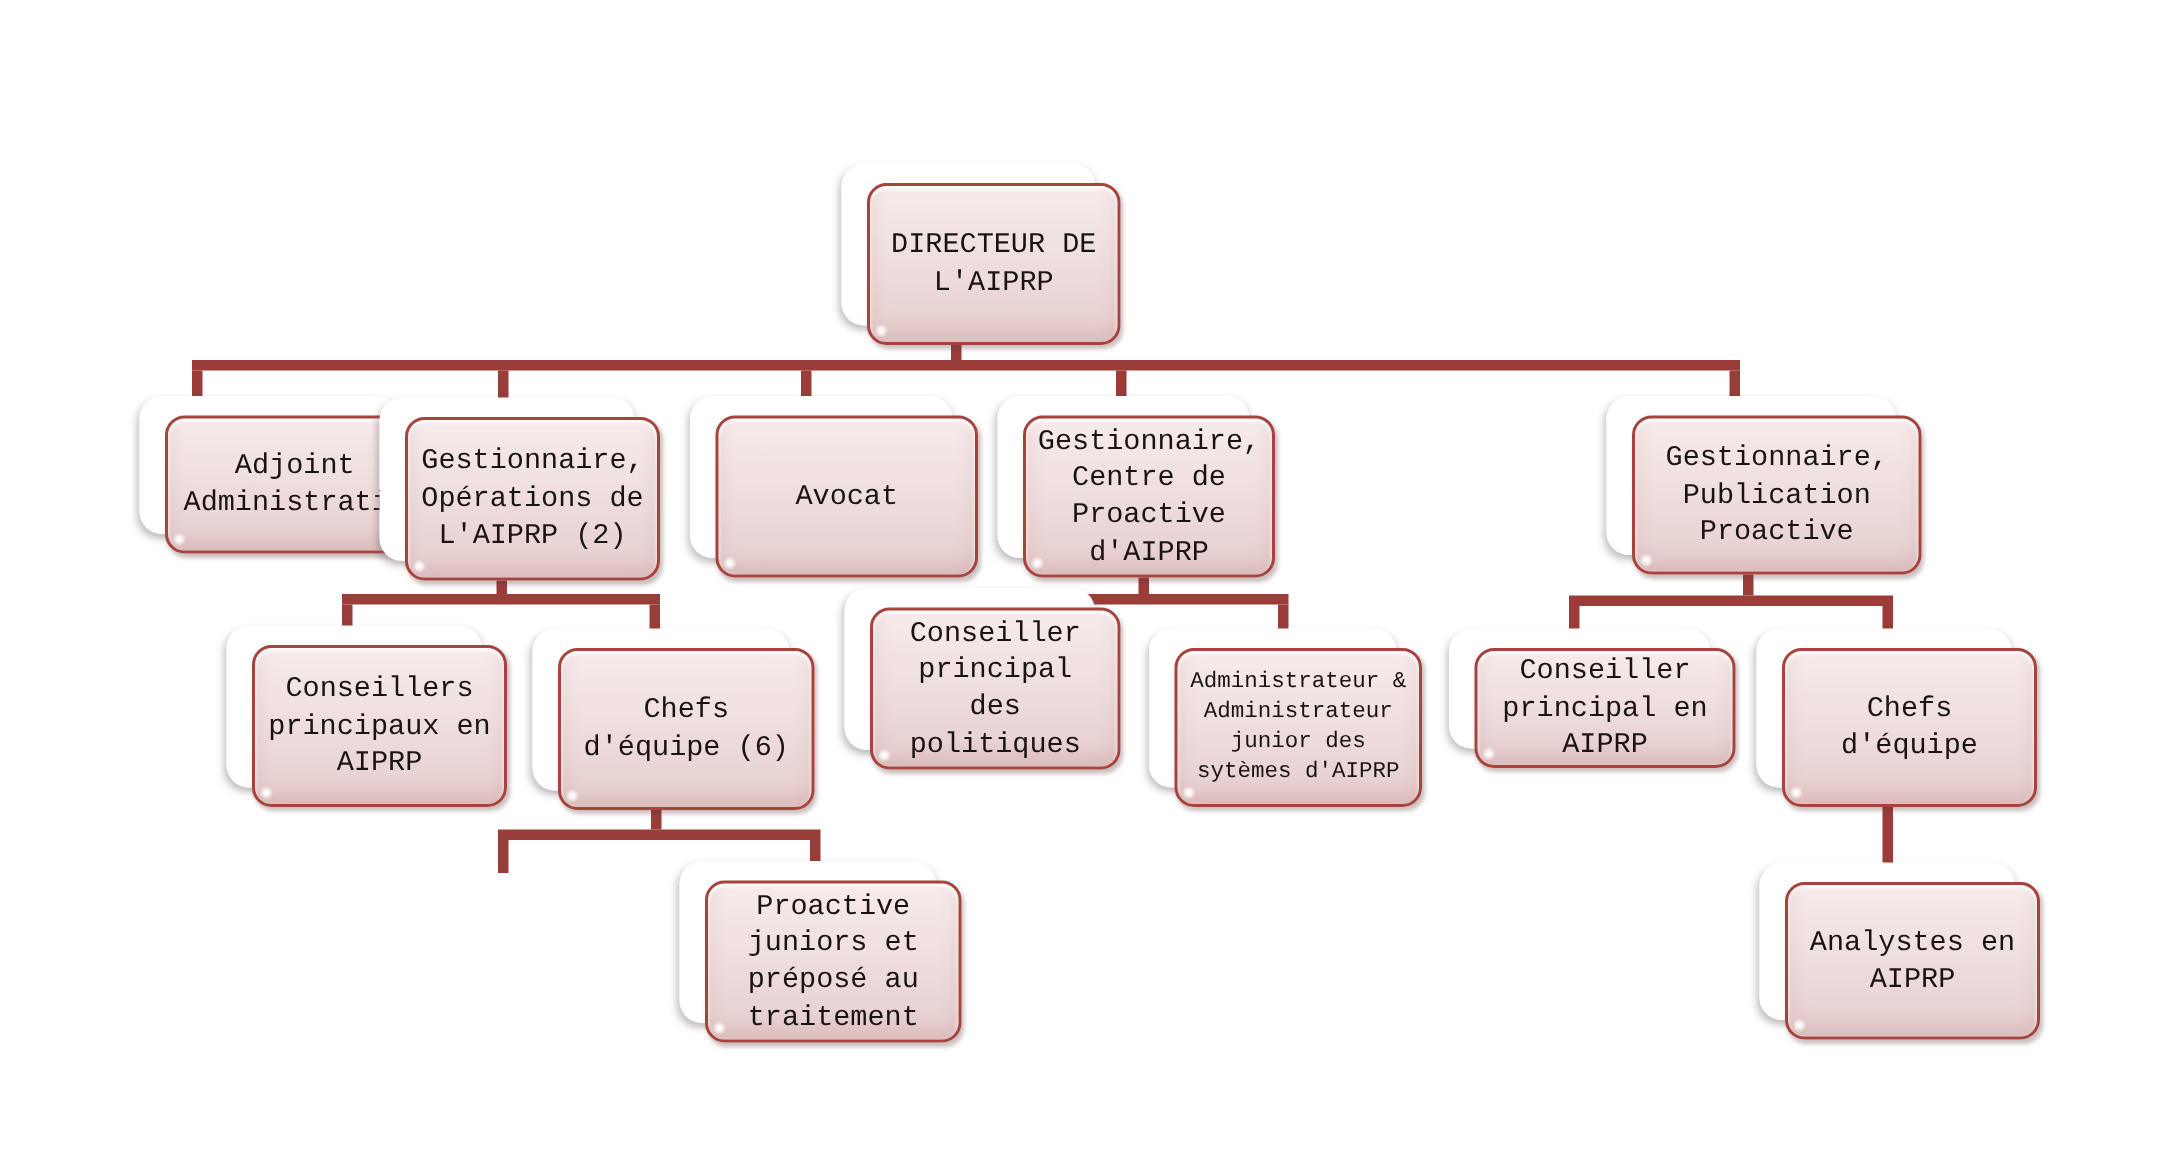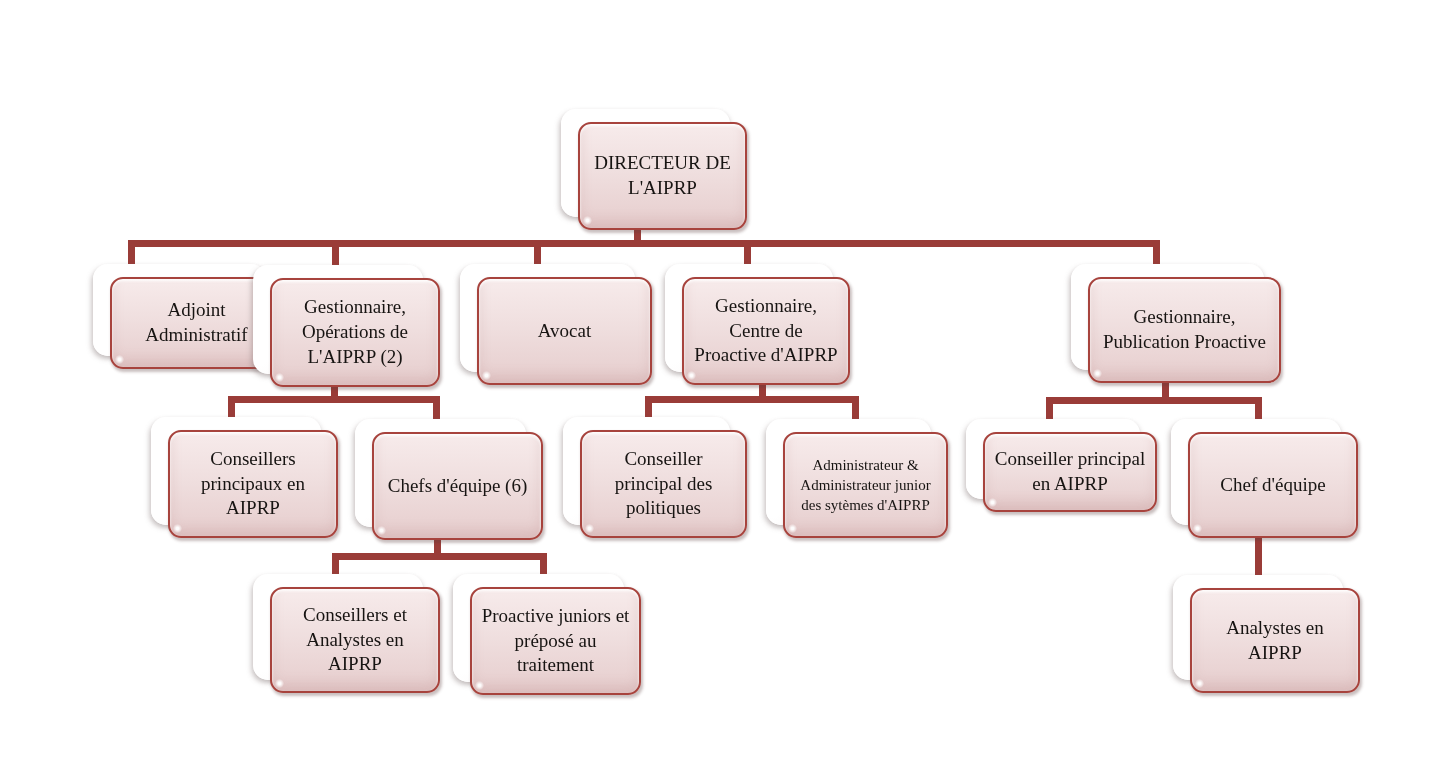--- a/index.html
+++ b/index.html
@@ -1,20 +1,20 @@
 <!DOCTYPE html>
 <html><head>
 <meta charset="utf-8">
 <style>
   html,body { margin:0; padding:0; background:#ffffff; }
   #canvas {
     position:relative;
     width:1439px; height:783px;
     background:#ffffff;
-    font-family:Liberation Serif, serif;
+    font-family:Liberation Mono, monospace;
     overflow:hidden;
   }
   
   .conn {
     position:absolute;
     background:#9a3c38;
     z-index:1;
   }
   
   .node { position:absolute; z-index:2; }
@@ -56,21 +56,21 @@
 
   
   #n-directeur              { left:578px;  top:122px; width:169px; height:108px; }
   #n-adjoint                { left:65px;   top:277px; width:173px; height:92px;margin-left:45px; }
   #n-operations             { left:270px;  top:278px; width:170px; height:109px; }
   #n-avocat                 { left:477px;  top:277px; width:175px; height:108px; }
   #n-centre                 { left:682px;  top:277px; width:168px; height:108px; }
   #n-publication            { left:1088px; top:277px; width:193px; height:106px; }
   #n-conseillers-principaux { left:168px;  top:430px; width:170px; height:108px; }
   #n-chefs-equipe           { left:372px;  top:432px; width:171px; height:108px; }
-  #n-conseiller-politiques  { left:580px;  top:430px; width:167px; height:108px; }
+  #n-conseiller-politiques  { left:580px;  top:405px; width:167px; height:108px; }
   #n-administrateurs        { left:783px;  top:432px; width:165px; height:106px; }
   #n-conseiller-principal   { left:983px;  top:432px; width:174px; height:80px; }
   #n-chef-equipe            { left:1188px; top:432px; width:170px; height:106px; }
   #n-conseillers-analystes  { left:270px;  top:587px; width:170px; height:106px; }
   #n-analystes-juniors      { left:470px;  top:587px; width:171px; height:108px; }
   #n-analystes              { left:1190px; top:588px; width:170px; height:105px; }
 </style>
 </head>
 <body>
 
@@ -156,27 +156,23 @@
     <div class="card">Administrateur &amp; Administrateur junior des sytèmes d'AIPRP</div>
   </div>
 
   <div class="node" id="n-conseiller-principal">
     <div class="shadow-card"></div>
     <div class="card">Conseiller principal en AIPRP</div>
   </div>
 
   <div class="node" id="n-chef-equipe">
     <div class="shadow-card"></div>
-    <div class="card">Chef d'équipe</div>
+    <div class="card">Chefs d'équipe</div>
   </div>
 
-  <div class="node" id="n-conseillers-analystes">
-    <div class="shadow-card"></div>
-    <div class="card">Conseillers et Analystes en AIPRP</div>
-  </div>
 
   <div class="node" id="n-analystes-juniors">
     <div class="shadow-card"></div>
     <div class="card">Proactive juniors et préposé au traitement</div>
   </div>
 
   <div class="node" id="n-analystes">
     <div class="shadow-card"></div>
     <div class="card">Analystes en AIPRP</div>
   </div>

